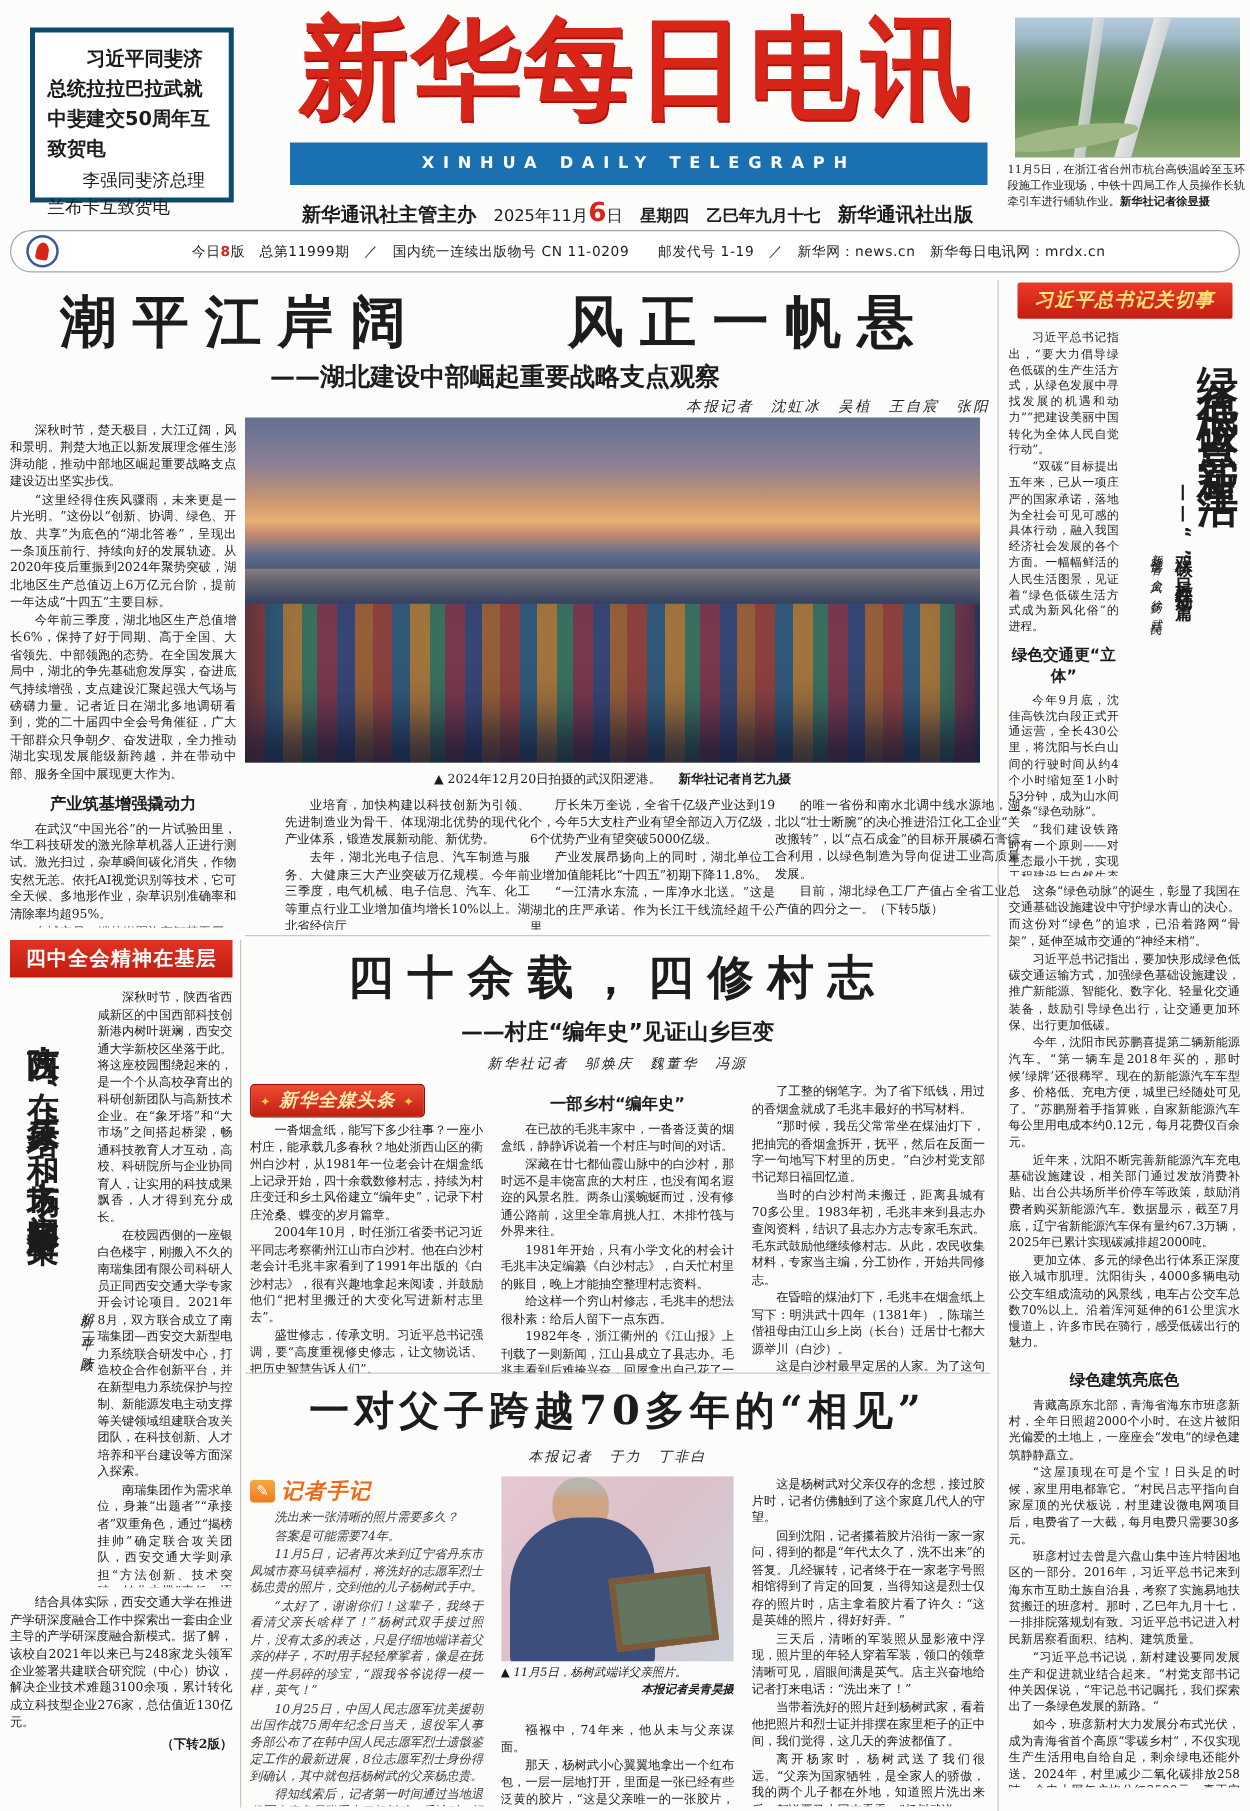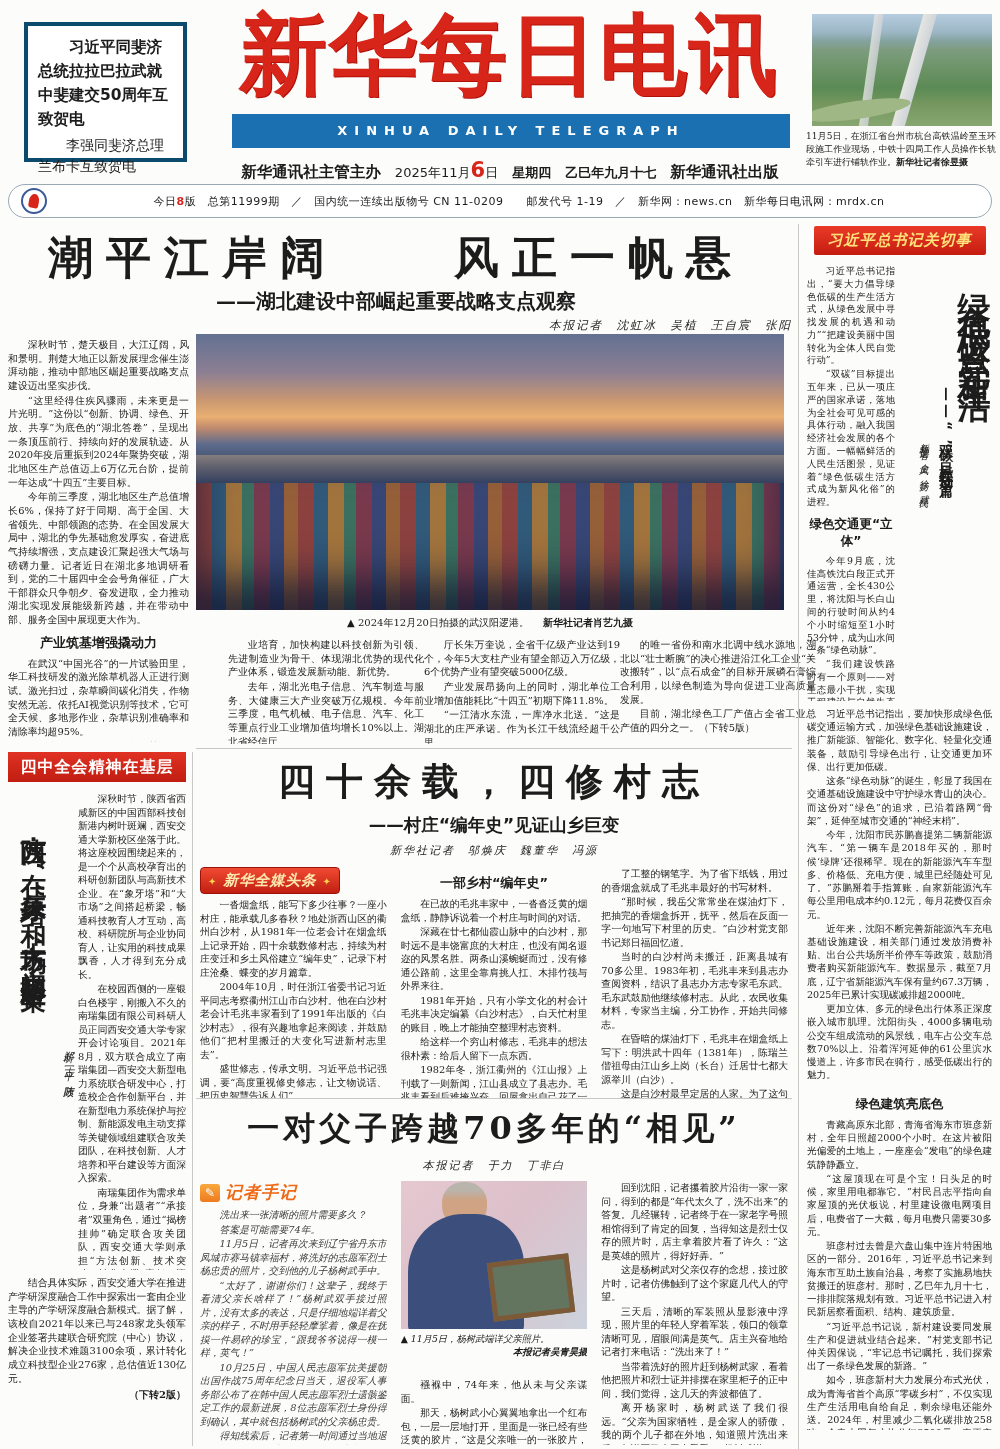--- a/index.html
+++ b/index.html
@@ -253,22 +253,22 @@
           <span class="jacket"></span>
           <span class="frame"></span>
         </div>
         <div class="fa-cap"><span>▲ 11月5日，杨树武端详父亲照片。</span><b>本报记者吴青昊摄</b></div>
         <div>
             <p>襁褓中，74年来，他从未与父亲谋面。</p>
             <p>那天，杨树武小心翼翼地拿出一个红布包，一层一层地打开，里面是一张已经有些泛黄的胶片，“这是父亲唯一的一张胶片，在箱子里放了七十多年了，凤城的照相馆都洗不出来……您能帮我想想办法吗？”说话时，杨树武的眼神里满是期盼，又带着一丝不确定的忐忑。</p>
           </div>
       </div>
       <div>
+          <p>这是杨树武对父亲仅存的念想，接过胶片时，记者仿佛触到了这个家庭几代人的守望。</p>
           <p>回到沈阳，记者攥着胶片沿街一家一家问，得到的都是“年代太久了，洗不出来”的答复。几经辗转，记者终于在一家老字号照相馆得到了肯定的回复，当得知这是烈士仅存的照片时，店主拿着胶片看了许久：“这是英雄的照片，得好好弄。”</p>
-          <p>这是杨树武对父亲仅存的念想，接过胶片时，记者仿佛触到了这个家庭几代人的守望。</p>
           <p>三天后，清晰的军装照从显影液中浮现，照片里的年轻人穿着军装，领口的领章清晰可见，眉眼间满是英气。店主兴奋地给记者打来电话：“洗出来了！”</p>
           <p>当带着洗好的照片赶到杨树武家，看着他把照片和烈士证并排摆在家里柜子的正中间，我们觉得，这几天的奔波都值了。</p>
           <p>离开杨家时，杨树武送了我们很远。“父亲为国家牺牲，是全家人的骄傲，我的两个儿子都在外地，知道照片洗出来后，都说要马上回来看看。”杨树武说。</p>
         </div>
     </div>
   </div>
 
   <div class="abs green">
     <span class="care-badge">习近平总书记关切事</span>
     <div class="g-top">
@@ -283,22 +283,22 @@
             <p>“我们建设铁路时有一个原则——对生态最小干扰，实现工程建设与自然生态的和谐共生。”中国铁路设计集团沈佳高铁沈白段环保专业负责人姜建梅说。</p>
           </div>
       </div>
       <div class="g-vblock">
         <div class="g-vtitle">绿色低碳点亮新生活</div>
         <div class="g-vsub">——“双碳”目标在行动（下篇）</div>
         <div class="g-vby">新华社记者　金凤　徐扬　武江民</div>
       </div>
     </div>
     <div class="g-wide1">
+        <p>这条“绿色动脉”的诞生，彰显了我国在交通基础设施建设中守护绿水青山的决心。而这份对“绿色”的追求，已沿着路网“骨架”，延伸至城市交通的“神经末梢”。</p>
         <p>习近平总书记指出，要加快形成绿色低碳交通运输方式，加强绿色基础设施建设，推广新能源、智能化、数字化、轻量化交通装备，鼓励引导绿色出行，让交通更加环保、出行更加低碳。</p>
-        <p>这条“绿色动脉”的诞生，彰显了我国在交通基础设施建设中守护绿水青山的决心。而这份对“绿色”的追求，已沿着路网“骨架”，延伸至城市交通的“神经末梢”。</p>
         <p>今年，沈阳市民苏鹏喜提第二辆新能源汽车。“第一辆车是2018年买的，那时候‘绿牌’还很稀罕。现在的新能源汽车车型多、价格低、充电方便，城里已经随处可见了。”苏鹏掰着手指算账，自家新能源汽车每公里用电成本约0.12元，每月花费仅百余元。</p>
         <p>近年来，沈阳不断完善新能源汽车充电基础设施建设，相关部门通过发放消费补贴、出台公共场所半价停车等政策，鼓励消费者购买新能源汽车。数据显示，截至7月底，辽宁省新能源汽车保有量约67.3万辆，2025年已累计实现碳减排超2000吨。</p>
         <p>更加立体、多元的绿色出行体系正深度嵌入城市肌理。沈阳街头，4000多辆电动公交车组成流动的风景线，电车占公交车总数70%以上。沿着浑河延伸的61公里滨水慢道上，许多市民在骑行，感受低碳出行的魅力。</p>
       </div>
     <div class="col-subhead">绿色建筑亮底色</div>
     <div class="g-wide2">
         <p>青藏高原东北部，青海省海东市班彦新村，全年日照超2000个小时。在这片被阳光偏爱的土地上，一座座会“发电”的绿色建筑静静矗立。</p>
         <p>“这屋顶现在可是个宝！日头足的时候，家里用电都靠它。”村民吕志平指向自家屋顶的光伏板说，村里建设微电网项目后，电费省了一大截，每月电费只需要30多元。</p>
         <p>班彦村过去曾是六盘山集中连片特困地区的一部分。2016年，习近平总书记来到海东市互助土族自治县，考察了实施易地扶贫搬迁的班彦村。那时，乙巳年九月十七，一排排院落规划有致。习近平总书记进入村民新居察看面积、结构、建筑质量。</p>
         <p>“习近平总书记说，新村建设要同发展生产和促进就业结合起来。”村党支部书记仲关因保说，“牢记总书记嘱托，我们探索出了一条绿色发展的新路。”</p>

